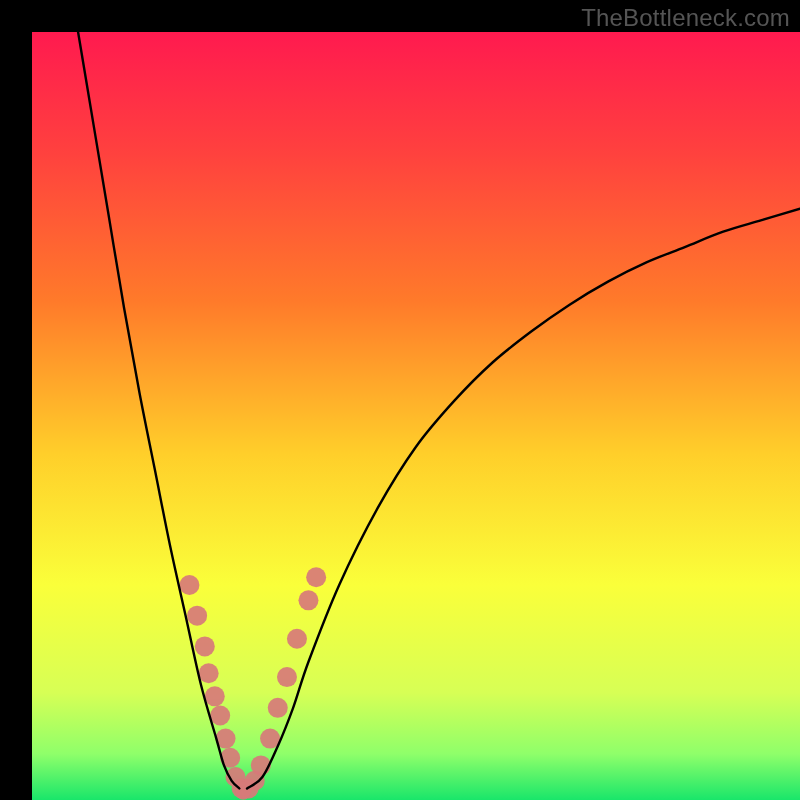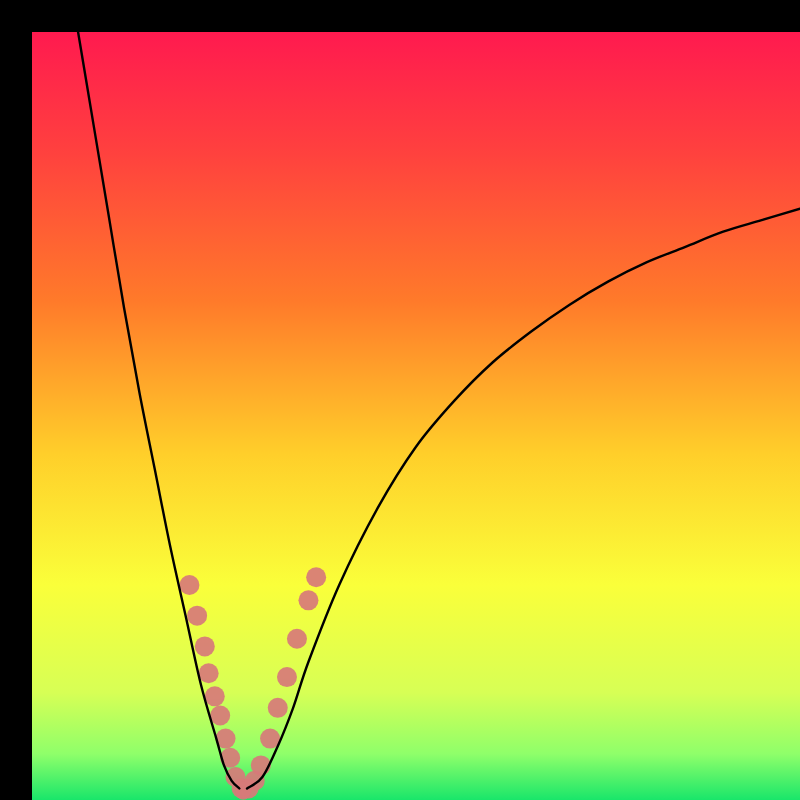--- a/index.html
+++ b/index.html
@@ -29,20 +29,21 @@
   svg {
     position: absolute;
     left: 0;
     top: 0;
   }
 </style>
 </head>
 <body>
 
 <div class="frame">
+  <div class="watermark">TheBottleneck.com</div>
   <svg id="plot" width="800" height="800">
       <defs>
         <linearGradient id="bg" x1="0" y1="0" x2="0" y2="1">
           <stop offset="0%" stop-color="#ff1a4f"></stop>
           <stop offset="15%" stop-color="#ff3f3f"></stop>
           <stop offset="35%" stop-color="#ff7a2a"></stop>
           <stop offset="55%" stop-color="#ffcf2a"></stop>
           <stop offset="72%" stop-color="#faff3a"></stop>
           <stop offset="86%" stop-color="#d7ff55"></stop>
           <stop offset="94%" stop-color="#8fff6a"></stop>

